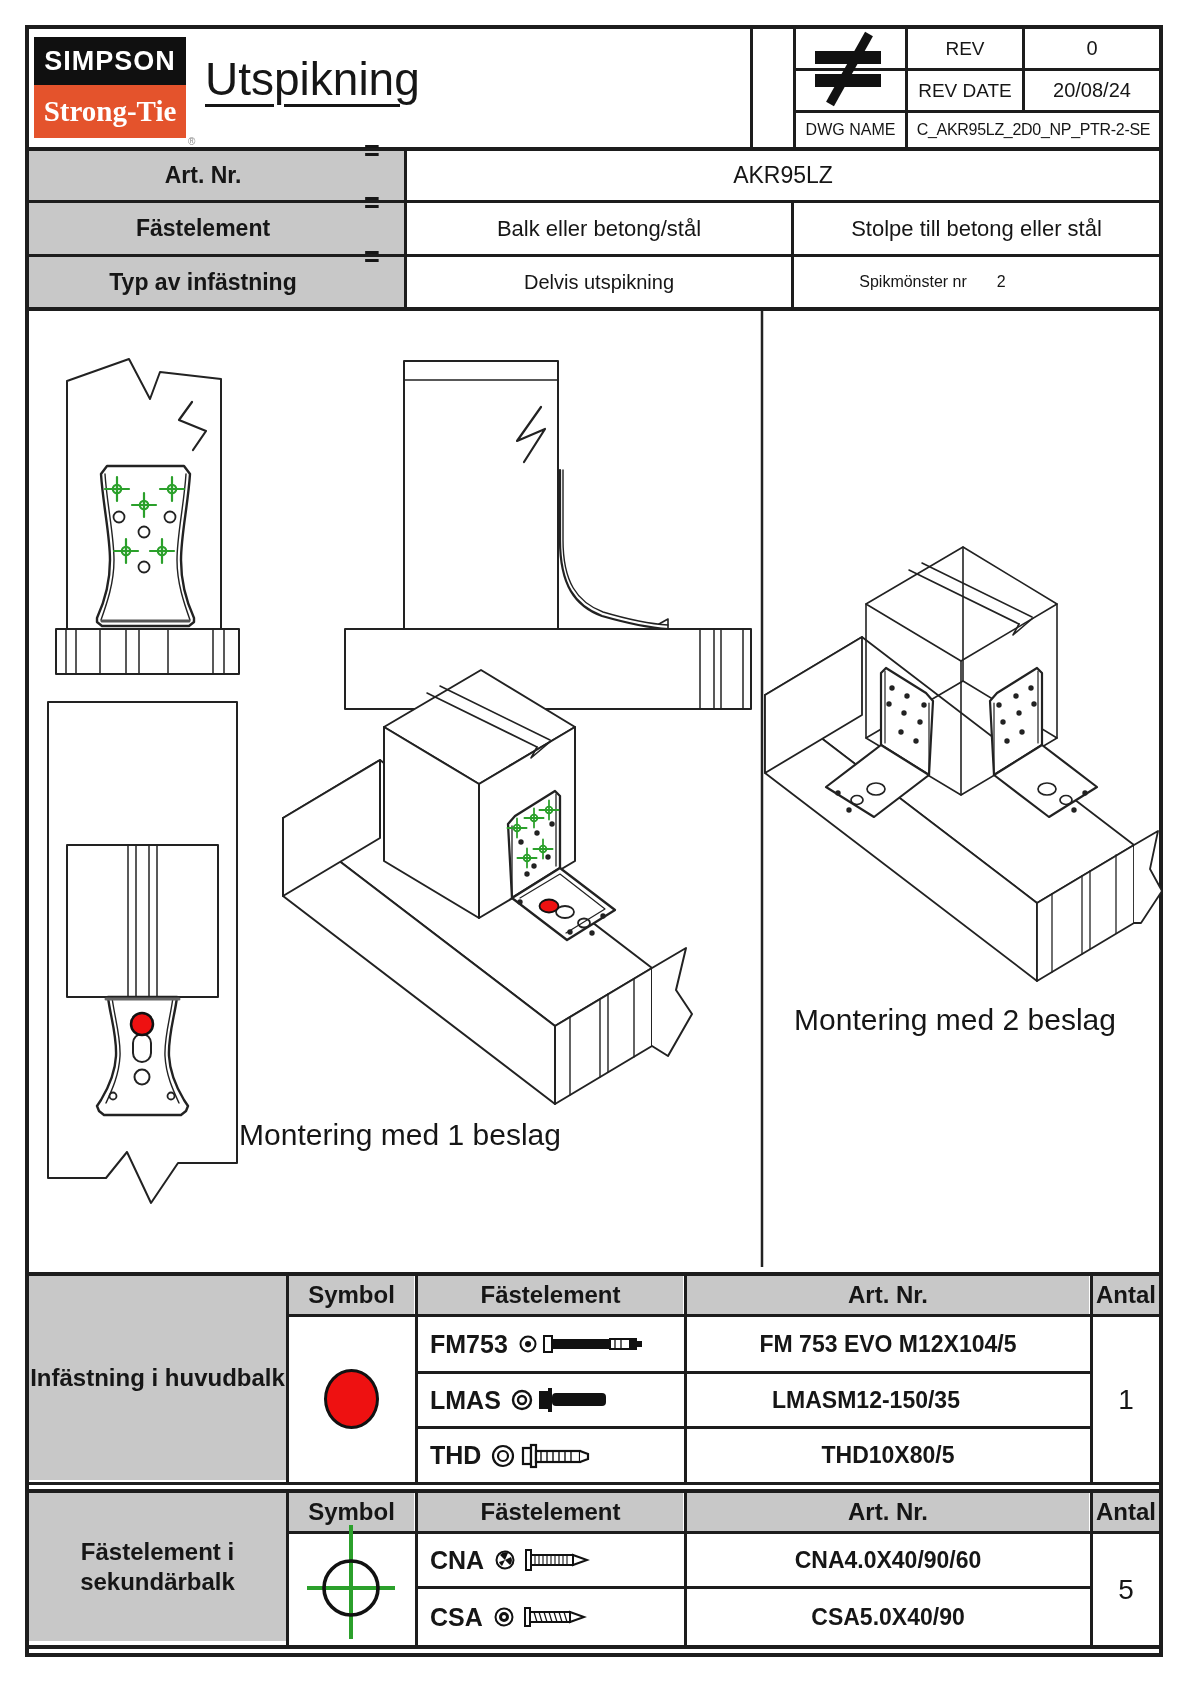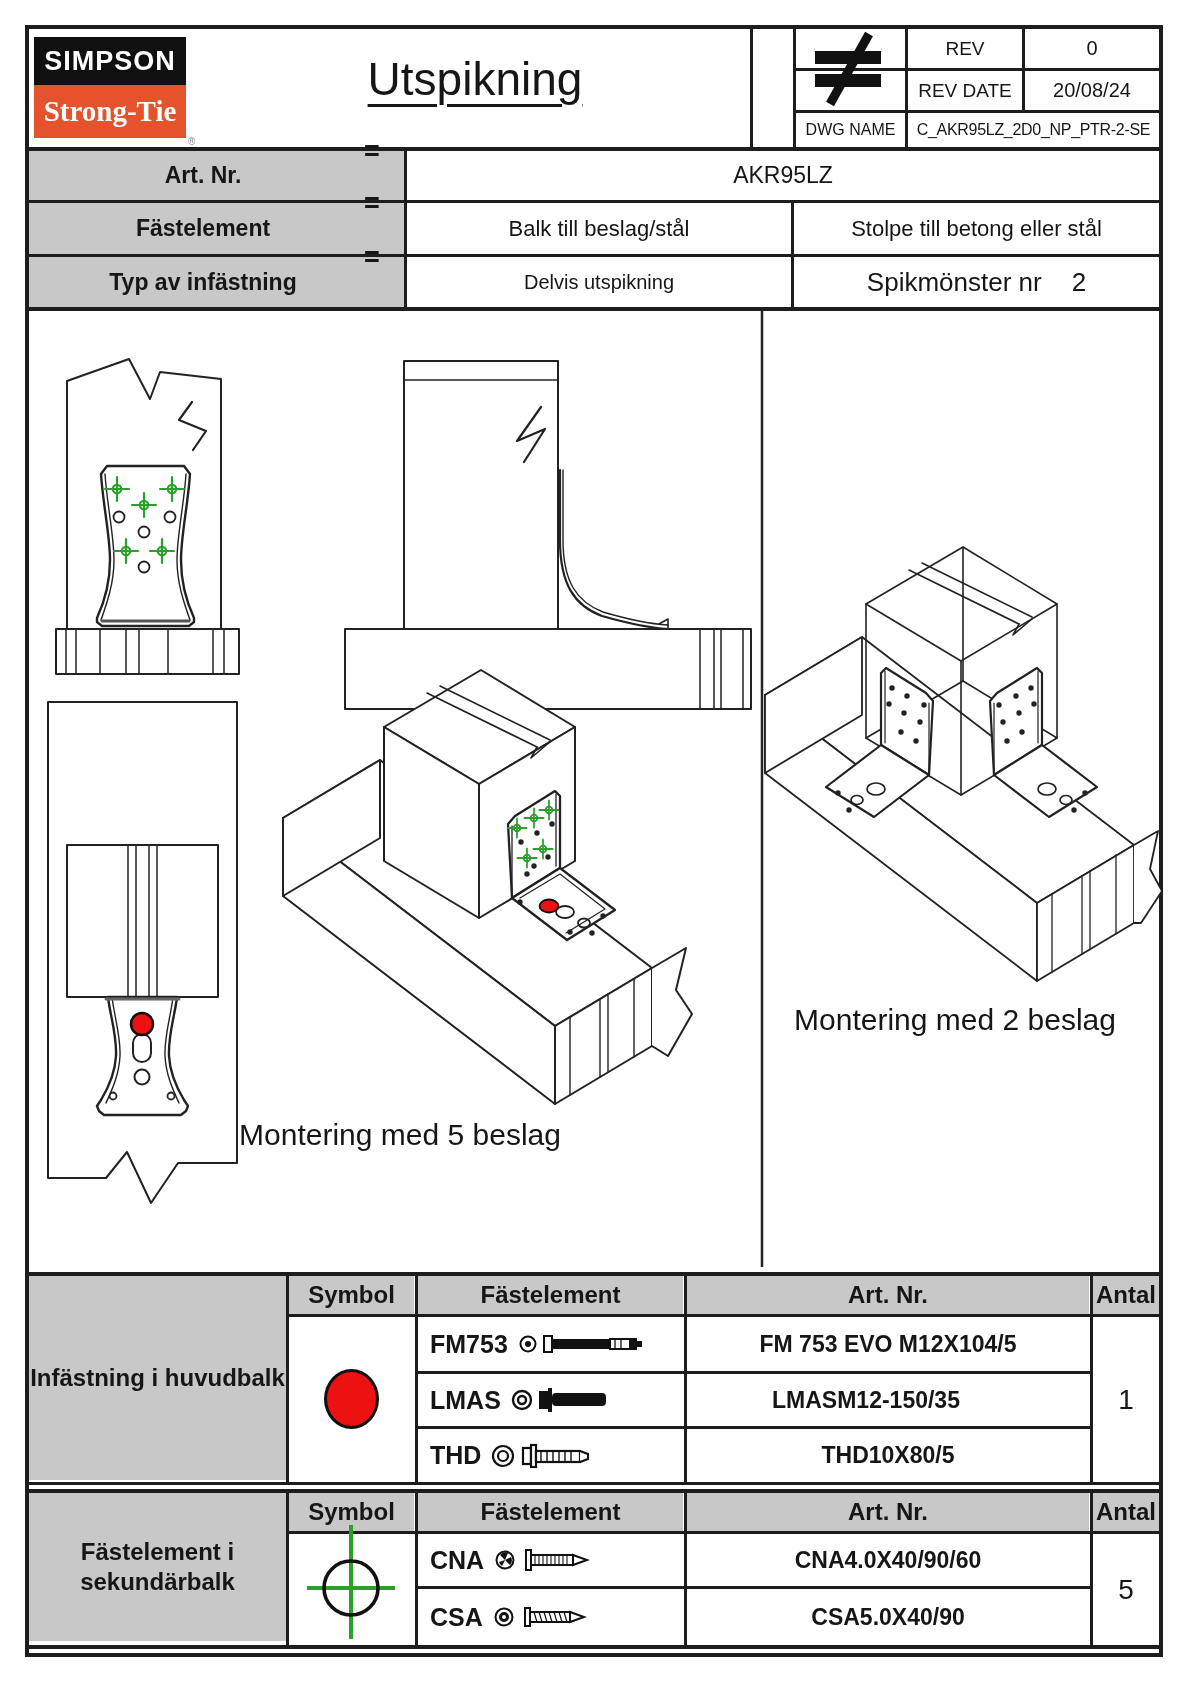--- a/index.html
+++ b/index.html
@@ -19,21 +19,21 @@
   .cell{position:absolute;display:flex;align-items:center;justify-content:center;text-align:center;}
   .grayfill{position:absolute;background:var(--gray);}
   .b{font-weight:bold;}
   .outer{position:absolute;left:25px;top:25px;width:1138px;height:1632px;border:4px solid var(--line);background:#fff;}
   .logo-black{position:absolute;left:34px;top:37px;width:152px;height:48px;background:#101010;color:#fff;
     display:flex;align-items:center;justify-content:center;font-weight:bold;font-size:27px;letter-spacing:1px;}
   .logo-orange{position:absolute;left:34px;top:85px;width:152px;height:53px;background:var(--orange);color:#fff;
     display:flex;align-items:center;justify-content:center;font-weight:bold;font-size:29px;
     font-family:"Liberation Serif", serif;}
   .reg{position:absolute;left:188px;top:136px;font-size:10px;color:#888;}
-  .title{position:absolute;left:205px;top:52px;width:540px;text-align:center;font-size:46px;
+  .title{position:absolute;left:205px;top:52px;width:540px;text-align:left;font-size:46px;
     text-decoration:underline;text-underline-offset:9px;text-decoration-thickness:3px;}
   .stamp{position:absolute;left:797px;top:30px;width:104px;height:78px;}
   .caption{position:absolute;font-size:30px;text-align:center;white-space:nowrap;}
   .eq{position:absolute;right:16px;top:50%;transform:translateY(-50%);font-weight:900;font-size:27px;}
   .red-circle{position:absolute;left:324px;top:1369px;width:55px;height:60px;border-radius:50%;
     background:var(--red);border:3px solid #111;}
   .fast-row{position:absolute;display:flex;align-items:center;gap:10px;padding-left:12px;}
   .fast-row .nm{font-weight:bold;font-size:25px;}
   svg{display:block}
 </style>
@@ -80,27 +80,27 @@
   <div class="hbar" style="left:29px;top:307px;width:1130px;height:4px"></div>
   <div class="vbar" style="left:404px;top:147px;width:3px;height:160px"></div>
   <div class="vbar" style="left:791px;top:200px;width:3px;height:107px"></div>
 
   <div class="cell b" style="left:29px;top:151px;width:348px;height:49px;font-size:23px">Art. Nr.</div>
   <div class="eq" style="left:364px;top:151px;width:30px;height:49px;position:absolute;display:flex;align-items:center">=</div>
   <div class="cell" style="left:407px;top:151px;width:752px;height:49px;font-size:23px">AKR95LZ</div>
 
   <div class="cell b" style="left:29px;top:203px;width:348px;height:51px;font-size:23px">Fästelement</div>
   <div class="eq" style="left:364px;top:203px;width:30px;height:51px;position:absolute;display:flex;align-items:center">=</div>
-  <div class="cell" style="left:407px;top:203px;width:384px;height:51px;font-size:22px">Balk till beslag/stål</div>
+  <div class="cell" style="left:407px;top:203px;width:384px;height:51px;font-size:22px">Balk eller betong/stål</div>
   <div class="cell b" style="left:29px;top:257px;width:348px;height:50px;font-size:23px">Typ av infästning</div>
 
   <div class="cell" style="left:794px;top:203px;width:365px;height:51px;font-size:22px">Stolpe till betong eller stål</div>
   <div class="eq" style="left:364px;top:257px;width:30px;height:50px;position:absolute;display:flex;align-items:center">=</div>
   <div class="cell" style="left:407px;top:257px;width:384px;height:50px;font-size:20px">Delvis utspikning</div>
-  <div class="cell" style="left:794px;top:257px;width:365px;height:50px;font-size:26px;gap:30px">
+  <div class="cell" style="left:750px;top:257px;width:365px;height:50px;font-size:16px;gap:30px">
     <span>Spikmönster nr</span>
     <span>2</span>
   </div>
 
   <svg class="abs" style="left:28px;top:311px;width:1135px;height:956px" viewBox="28 311 1135 956" fill="none" stroke="#222" stroke-width="2" stroke-linejoin="round" stroke-linecap="round">
     <defs>
       <g id="nail" stroke="var(--green)" stroke-width="2.2">
         <path d="M-12,0H12 M0,-12V12"></path>
         <circle r="4.2"></circle>
         <circle r="1.7" fill="var(--green)" stroke="none"></circle>
@@ -281,21 +281,21 @@
       <use href="#dot" x="916" y="741"></use>
         <use href="#dot" x="901" y="732"></use>
       <path d="M929,775 L881,745 L826,787 L874,817 Z" fill="#fff" stroke-width="2.2"></path>
       <ellipse cx="876" cy="789" rx="9" ry="6" fill="#fff" stroke-width="1.7"></ellipse>
       <ellipse cx="857" cy="800" rx="6" ry="4.5" stroke-width="1.7"></ellipse>
       <use href="#dot" x="838" y="793"></use>
         <use href="#dot" x="849" y="810"></use>
     </g>
   </svg>
 
-  <div class="caption" style="left:230px;top:1118px;width:340px">Montering med 5 beslag</div>
+  <div class="caption" style="left:230px;top:1118px;width:340px">Montering med 1 beslag</div>
   <div class="caption" style="left:780px;top:1003px;width:350px">Montering med 2 beslag</div>
 
   <div class="hbar" style="left:29px;top:1272px;width:1130px;height:4px"></div>
   <div class="grayfill" style="left:29px;top:1276px;width:257px;height:204px"></div>
   <div class="grayfill" style="left:289px;top:1276px;width:125px;height:38px"></div>
   <div class="grayfill" style="left:418px;top:1276px;width:265px;height:38px"></div>
   <div class="grayfill" style="left:687px;top:1276px;width:402px;height:38px"></div>
   <div class="grayfill" style="left:1093px;top:1276px;width:66px;height:38px"></div>
 
   <div class="vbar" style="left:286px;top:1272px;width:3px;height:210px"></div>

